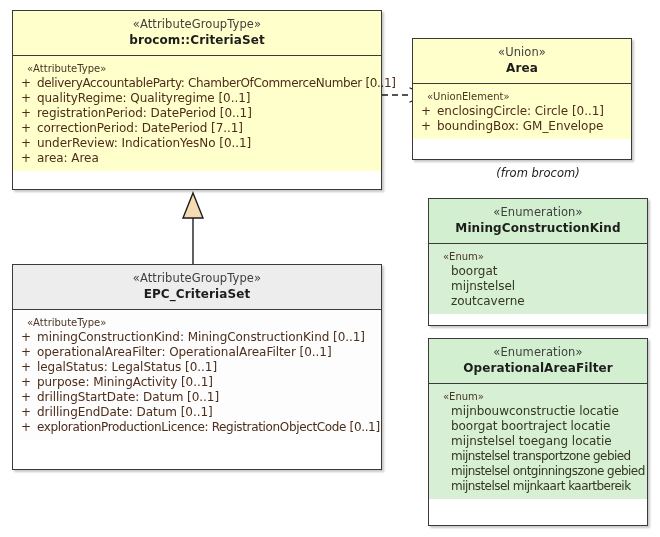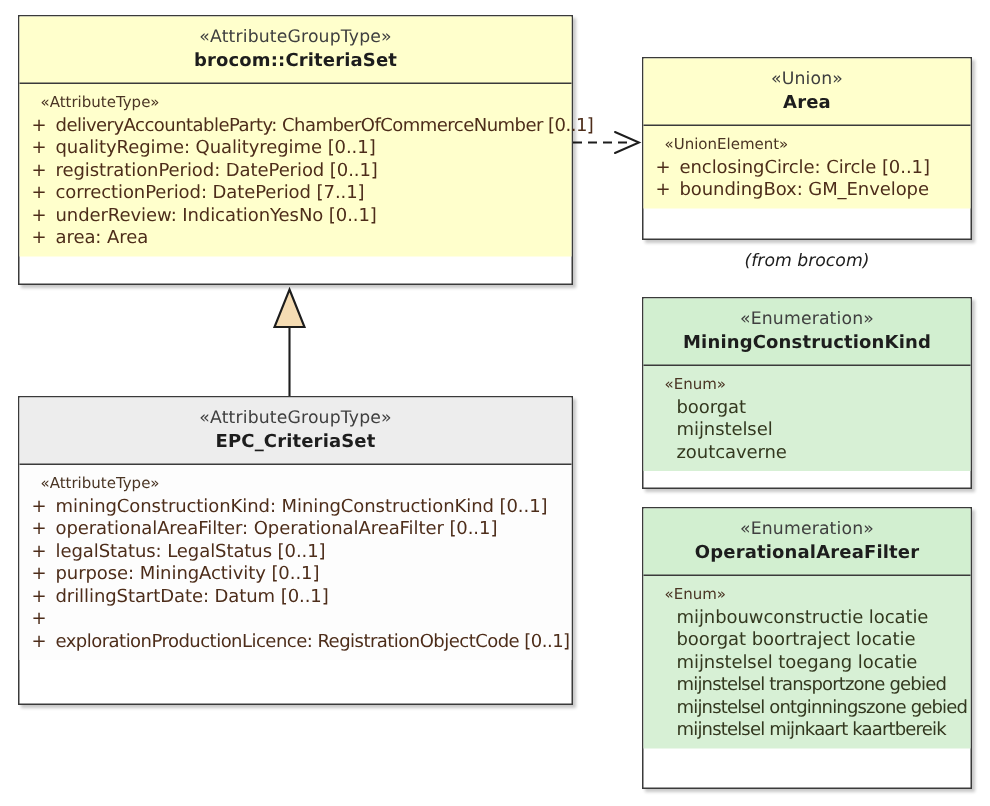--- a/index.html
+++ b/index.html
@@ -207,29 +207,30 @@
       <div class="attr-row">
         <span class="attr-vis">+</span>
         <span class="attr-text">purpose: MiningActivity [0..1]</span>
       </div>
       <div class="attr-row">
         <span class="attr-vis">+</span>
         <span class="attr-text">drillingStartDate: Datum [0..1]</span>
       </div>
       <div class="attr-row">
         <span class="attr-vis">+</span>
+        <span class="attr-text">drillingEndDate: Datum [0..1]</span>
       </div>
       <div class="attr-row">
         <span class="attr-vis">+</span>
         <span class="attr-text squeeze">explorationProductionLicence: RegistrationObjectCode [0..1]</span>
       </div>
     </div>
   </div>
 
-  <div class="uml-box yellow" id="box-area" style="left:428px; top:38px; width:220px; height:122px;">
+  <div class="uml-box yellow" id="box-area" style="left:412px; top:38px; width:220px; height:122px;">
     <div class="uml-header">
       <span class="stereo">«Union»</span>
       <span class="cname">Area</span>
     </div>
     <div class="uml-body">
       <div class="compartment-stereo">«UnionElement»</div>
 
       <div class="attr-row">
         <span class="attr-vis">+</span>
         <span class="attr-text">enclosingCircle: Circle [0..1]</span>

